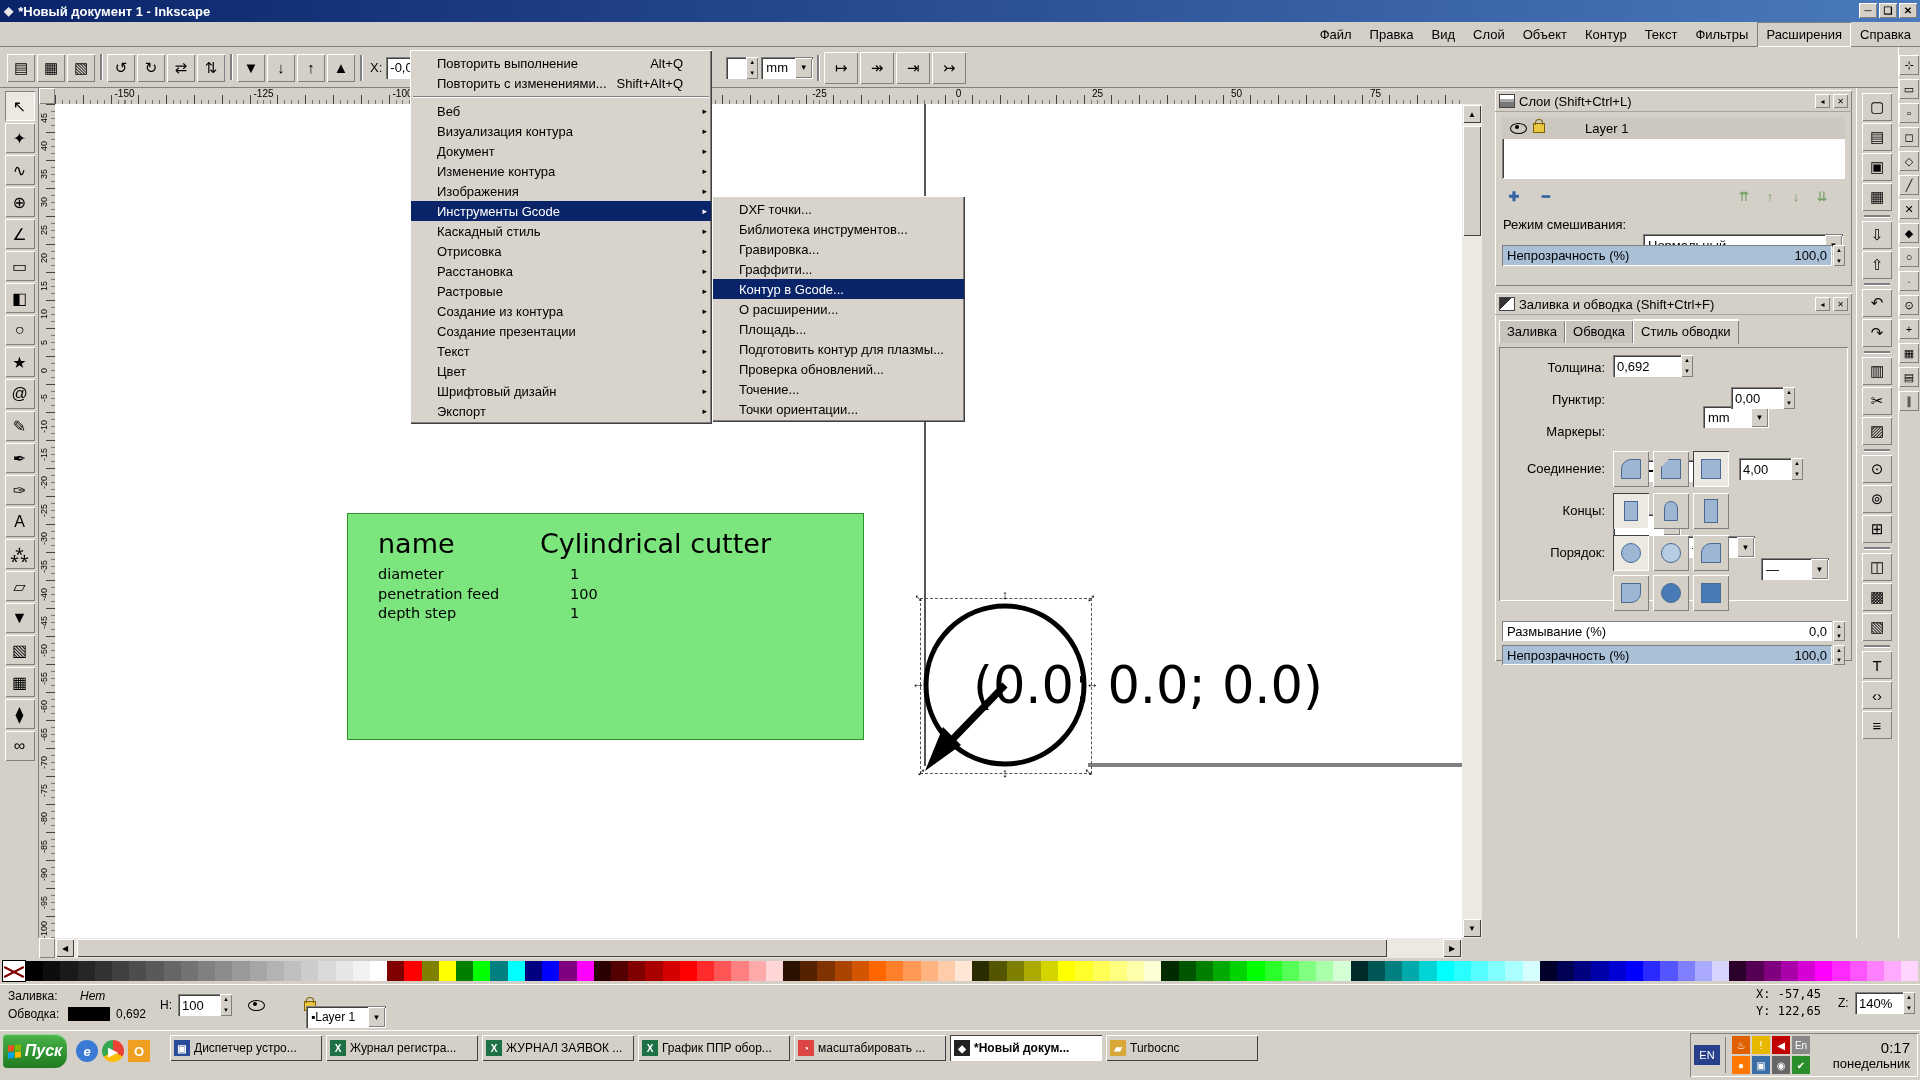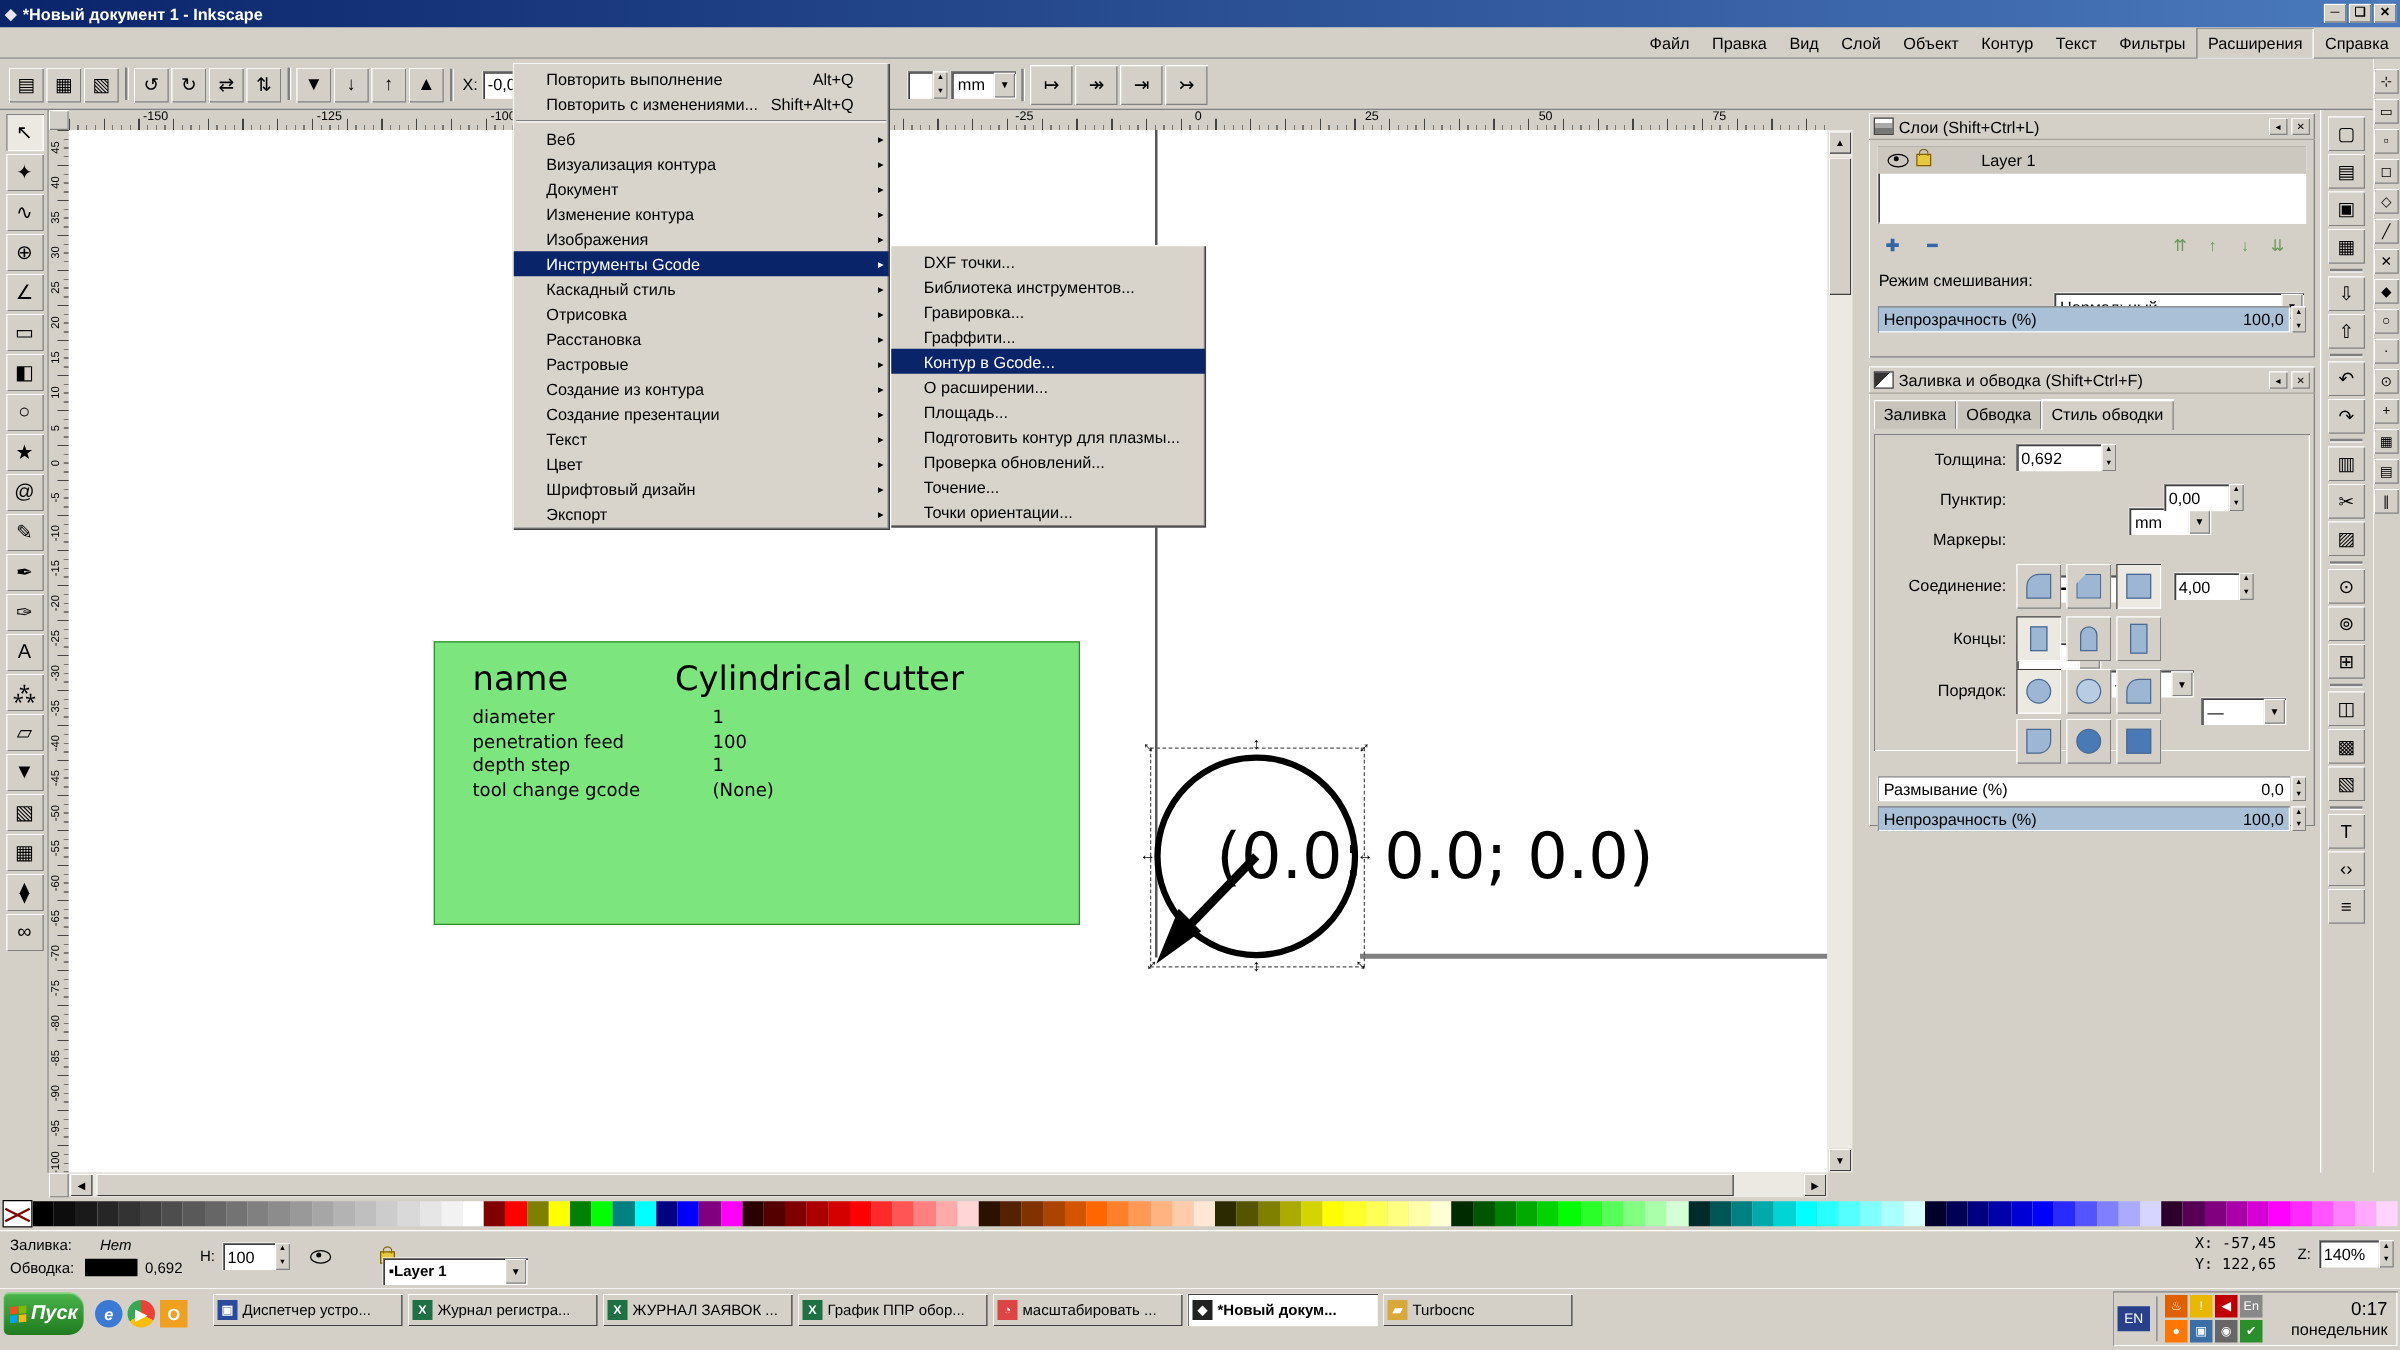--- a/index.html
+++ b/index.html
@@ -291,24 +291,20 @@
           <span class="gt-k">diameter</span>
           <span class="gt-v">1</span>
         </div>
           <div class="gt-row">
           <span class="gt-k">penetration feed</span>
           <span class="gt-v">100</span>
         </div>
           <div class="gt-row">
           <span class="gt-k">depth step</span>
           <span class="gt-v">1</span>
-        </div>
-          <div class="gt-row">
-          <span class="gt-k">tool change gcode</span>
-          <span class="gt-v">(None)</span>
         </div>
         </div>
     </div>
 
     <div class="abs" style="left:865px;top:494px;width:170px;height:174px;border:1px dashed #555"></div>
     <svg class="abs" style="left:860px;top:491px" width="180" height="185">
       <circle cx="90" cy="90" r="79" fill="#fff" stroke="#000" stroke-width="5"></circle>
       <line x1="90" y1="90" x2="34" y2="148" stroke="#000" stroke-width="7"></line>
       <polygon points="10,176 46,150 28,132" fill="#000"></polygon>
     </svg>
@@ -663,21 +659,21 @@
     <span class="abs" style="left:68px;top:23px;width:42px;height:14px;background:#000"></span>
     <span class="abs" style="left:116px;top:23px">0,692</span>
     <span class="abs" style="left:160px;top:14px">Н:</span>
     <span class="spinbox abs" style="left:178px;top:10px;width:42px">100</span>
     <span class="spin-arrows raised2 abs" style="left:220px;top:10px">
         <div>▲</div>
         <div>▼</div>
       </span>
     <span class="eye abs" style="left:248px;top:16px"></span>
     <span class="lock abs" style="left:278px;top:16px"></span>
-    <span class="dropdown abs" style="left:306px;top:8px;width:116px;font-weight:bold">
+    <span class="dropdown abs" style="left:306px;top:8px;width:80px;font-weight:normal">
       <span>▪Layer 1</span>
       <span class="dd-btn raised2">▼</span>
     </span>
     <span class="abs" style="left:1756px;top:3px;font-family:'DejaVu Sans Mono',monospace;font-size:12px">
       <span>X:</span> <span>-57,45</span></span>
     <span class="abs" style="left:1756px;top:20px;font-family:'DejaVu Sans Mono',monospace;font-size:12px">
       <span>Y:</span> <span>122,65</span></span>
     <span class="abs" style="left:1838px;top:12px">Z:</span>
     <span class="spinbox abs" style="left:1855px;top:8px;width:48px">140%</span>
     <span class="spin-arrows raised2 abs" style="left:1903px;top:8px">

